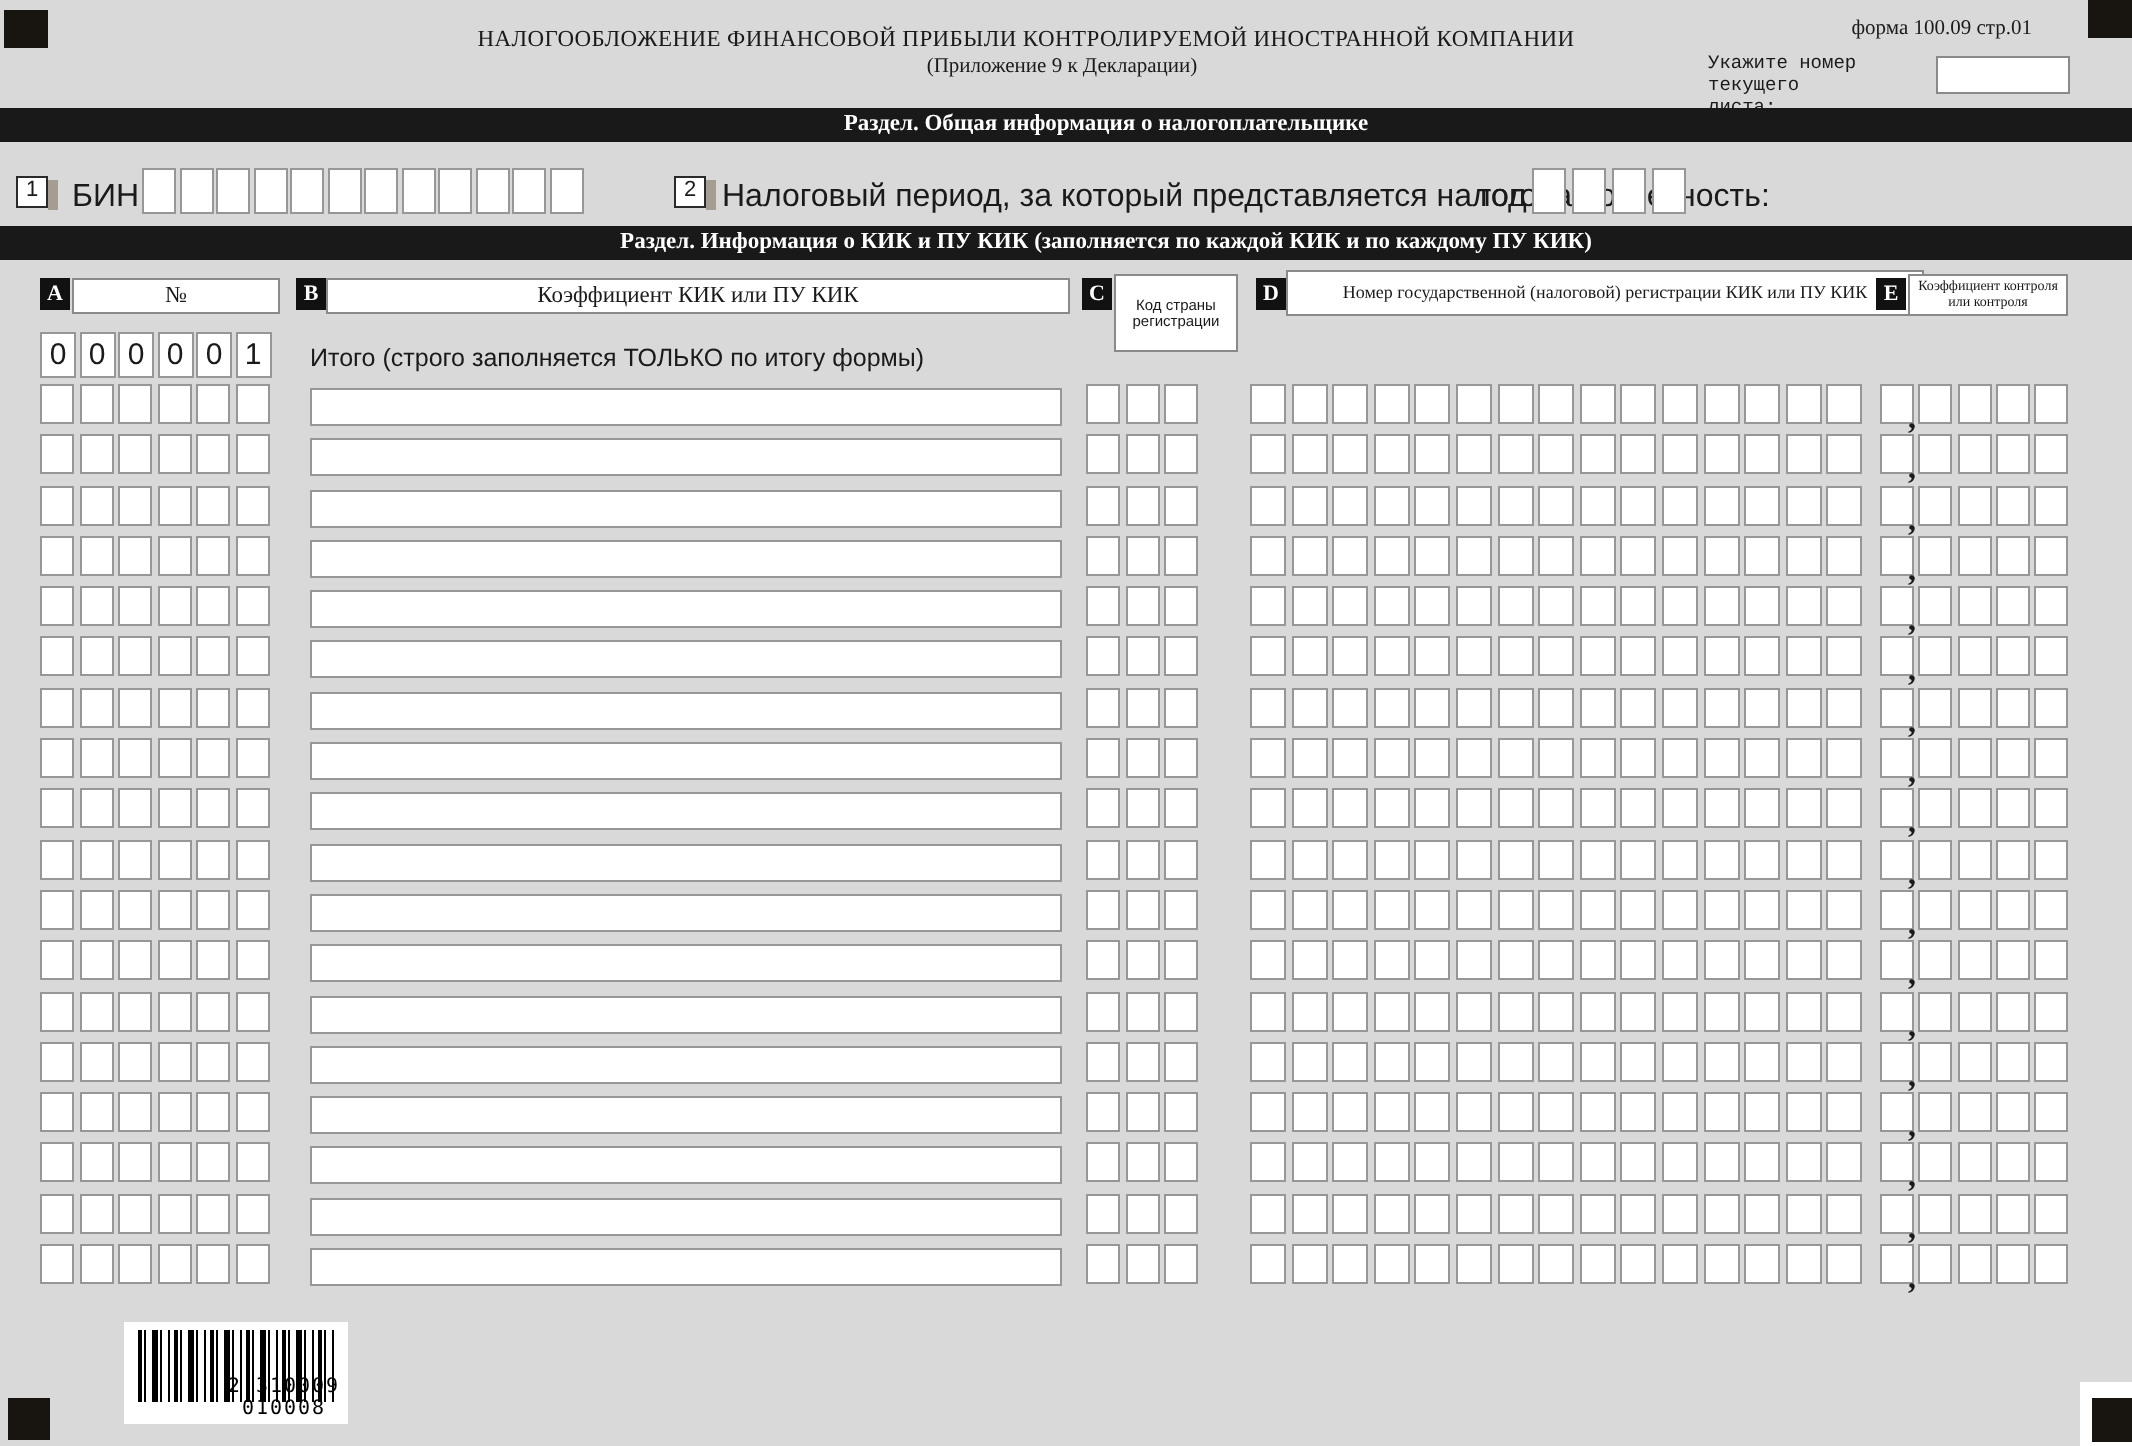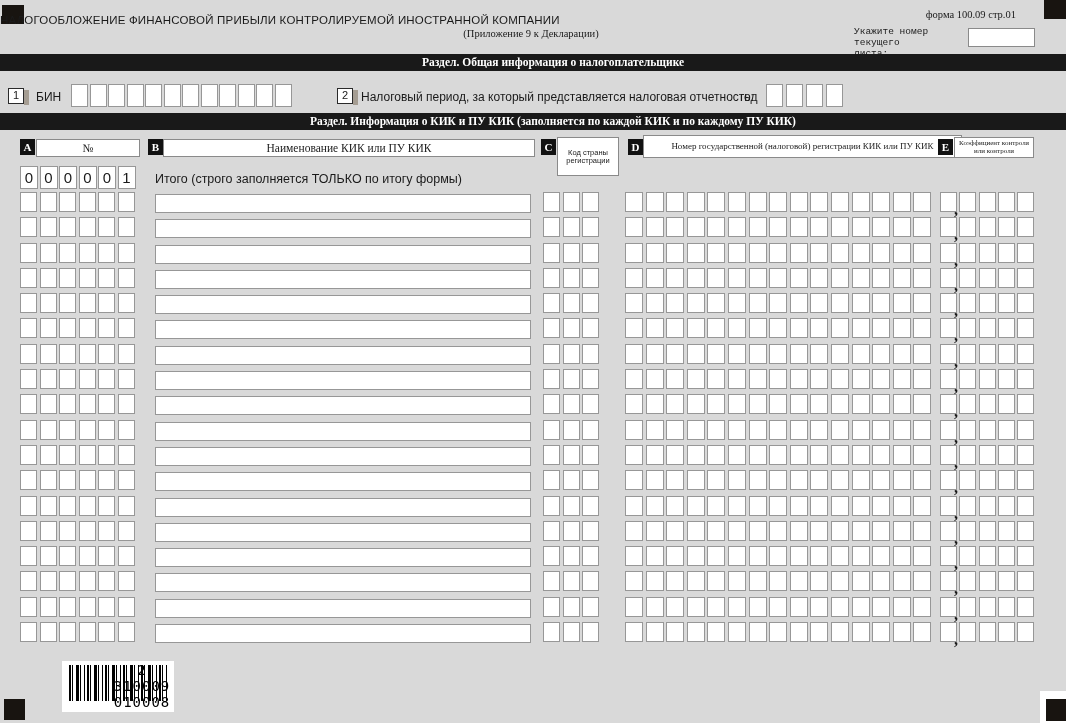--- a/index.html
+++ b/index.html
@@ -12,41 +12,41 @@
     position:relative;background:var(--page-bg);overflow:hidden;
     font-family:"Liberation Sans",sans-serif;color:var(--text);
   }
   .corner{position:absolute;background:#181410;}
   .corner.tl{left:2px;top:5px;width:22px;height:19px;}
   .corner.tr{left:1044px;top:0;width:22px;height:19px;}
   .corner.bl{left:4px;top:699px;width:21px;height:21px;}
   .white-patch{position:absolute;left:1040px;top:691px;width:26px;height:32px;background:#fff;}
   .corner.br{left:1046px;top:699px;width:20px;height:22px;}
 
-  .title{position:absolute;left:0;right:40px;top:14px;text-align:left;
-    font-family:Liberation Sans, sans-serif;font-size:11.5px;letter-spacing:.2px;}
+  .title{position:absolute;left:0;right:40px;top:14px;text-align:center;
+    font-family:Liberation Serif, serif;font-size:11.5px;letter-spacing:.2px;}
   .subtitle{position:absolute;left:0;right:40px;top:28px;text-align:center;
     font-family:"Liberation Serif",serif;font-size:10.5px;padding-left:36px;}
   .form-code{position:absolute;right:50px;top:9px;font-family:"Liberation Serif",serif;font-size:10.5px;}
   .sheet-label{position:absolute;left:854px;top:27px;width:80px;
     font-family:Liberation Mono, monospace;font-size:9.5px;line-height:1.15;}
   .sheet-input{position:absolute;left:968px;top:28px;width:67px;height:19px;
     background:var(--box-fill);border:1px solid #8a8a8a;}
 
   .section-bar{position:absolute;left:0;width:1066px;height:17px;background:var(--bar-bg);
     color:#fff;font-family:"Liberation Serif",serif;font-size:11.5px;font-weight:bold;
     text-align:center;line-height:17px;padding-left:40px;}
   .bar1{top:54px;}
   .bar2{top:113px;}
 
   .badge{position:absolute;width:16px;height:16px;background:#fff;border:1.5px solid #2a2a2a;
     font-size:11px;text-align:center;line-height:13px;}
   .badge::after{content:"";position:absolute;right:-6px;top:1px;width:5px;height:15px;
     background:var(--badge-shadow);}
-  .lbl{position:absolute;font-size:12px;}
+  .lbl{position:absolute;font-size:16px;}
 
   .cells{position:absolute;display:flex;}
   .cell{background:var(--box-fill);border:1px solid var(--box-border);flex:none;}
   .bin-cells{left:71px;top:84px;gap:1.5px;}
   .bin-cells .cell{width:17px;height:23px;}
   .year-cells{left:766px;top:84px;gap:3px;}
   .year-cells .cell{width:17px;height:23px;}
 
   .col-badge{position:absolute;width:15px;height:16px;background:#111;color:#fff;
     font-family:"Liberation Serif",serif;font-weight:bold;font-size:11px;
@@ -80,21 +80,21 @@
   .e-comma{position:absolute;left:14px;top:9px;font-size:16px;font-weight:bold;
     font-family:"Liberation Serif",serif;}
 
   .barcode{position:absolute;left:62px;top:661px;width:112px;height:51px;background:#fff;}
   .barcode-bars{position:absolute;left:7px;right:7px;top:4px;height:36px;
     background:repeating-linear-gradient(90deg,
       #000 0 2px,#fff 2px 3px,#000 3px 4px,#fff 4px 7px,
       #000 7px 10px,#fff 10px 11px,#000 11px 12px,#fff 12px 15px,
       #000 15px 16px,#fff 16px 18px);}
   .barcode-digits{position:absolute;left:0;right:0;bottom:2px;text-align:center;
-    font-family:"DejaVu Sans Mono",monospace;font-size:14px;letter-spacing:1px;color:#000;margin-left:48px;}
+    font-family:"DejaVu Sans Mono",monospace;font-size:10px;letter-spacing:1px;color:#000;margin-left:48px;}
 </style>
 </head>
 <body>
 
 <div class="corner tl"></div>
 <div class="corner tr"></div>
 <div class="corner bl"></div>
 <div class="white-patch"></div>
 <div class="corner br"></div>
 
@@ -131,21 +131,21 @@
     <div class="cell"></div>
     <div class="cell"></div>
     <div class="cell"></div>
   </div>
 
 <div class="section-bar bar2">Раздел. Информация о КИК и ПУ КИК (заполняется по каждой КИК и по каждому ПУ КИК)</div>
 
 <div class="col-badge" style="left:20px;top:139px;">A</div>
 <div class="col-head head-a">№</div>
 <div class="col-badge" style="left:148px;top:139px;">B</div>
-<div class="col-head head-b">Наименование КИК или ПУ КИК</div>
+<div class="col-head head-b">Коэффициент КИК или ПУ КИК</div>
 <div class="col-badge" style="left:541px;top:139px;">C</div>
 <div class="col-head head-c">Код страны регистрации</div>
 <div class="col-badge" style="left:628px;top:139px;">D</div>
 <div class="col-head head-d">Номер государственной (налоговой) регистрации КИК или ПУ КИК</div>
 <div class="col-badge" style="left:938px;top:139px;">E</div>
 <div class="col-head head-e">Коэффициент контроля или контроля</div>
 
 <div class="cells total-cells">
     <div class="cell">0</div>
     <div class="cell">0</div>

